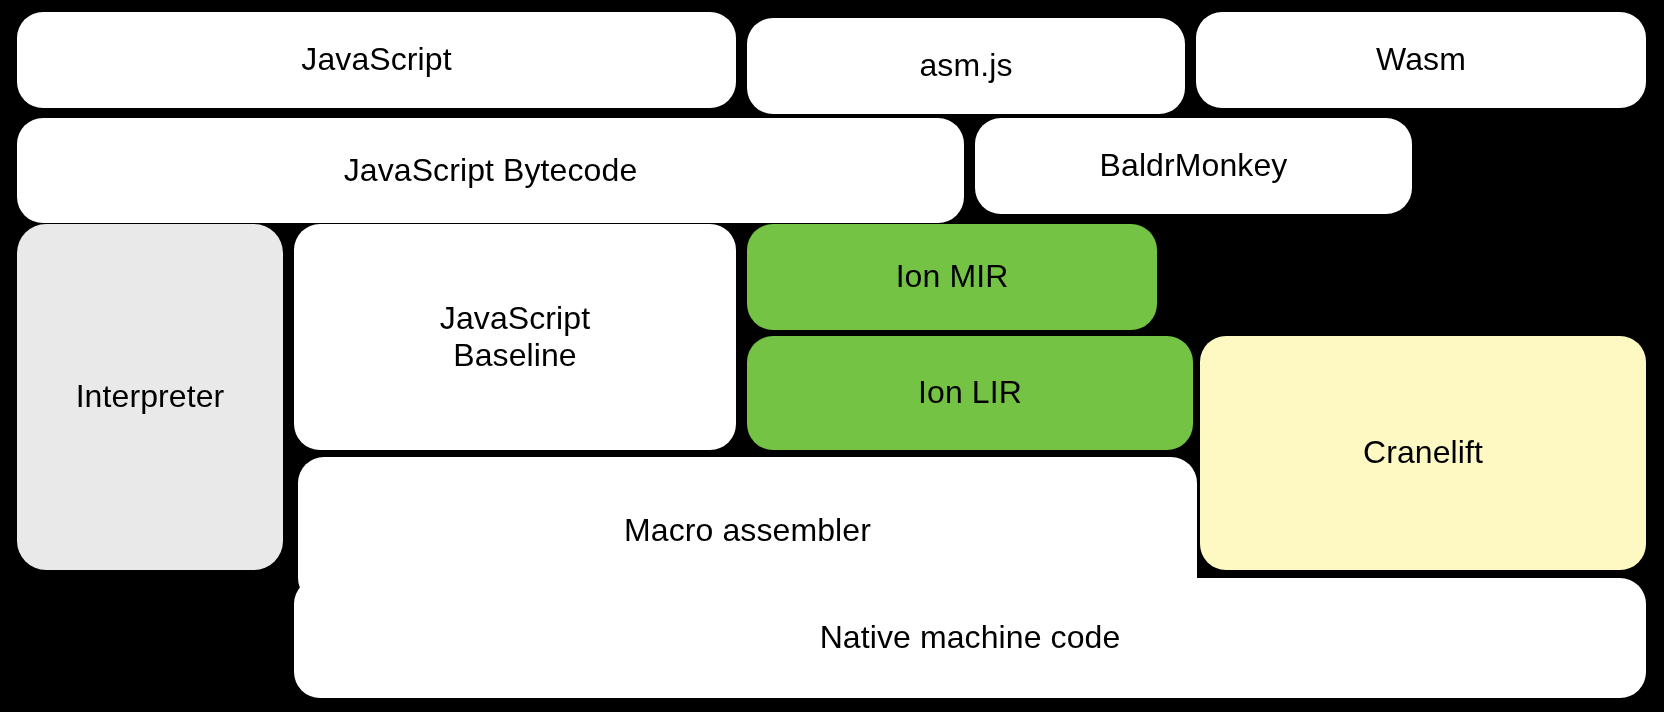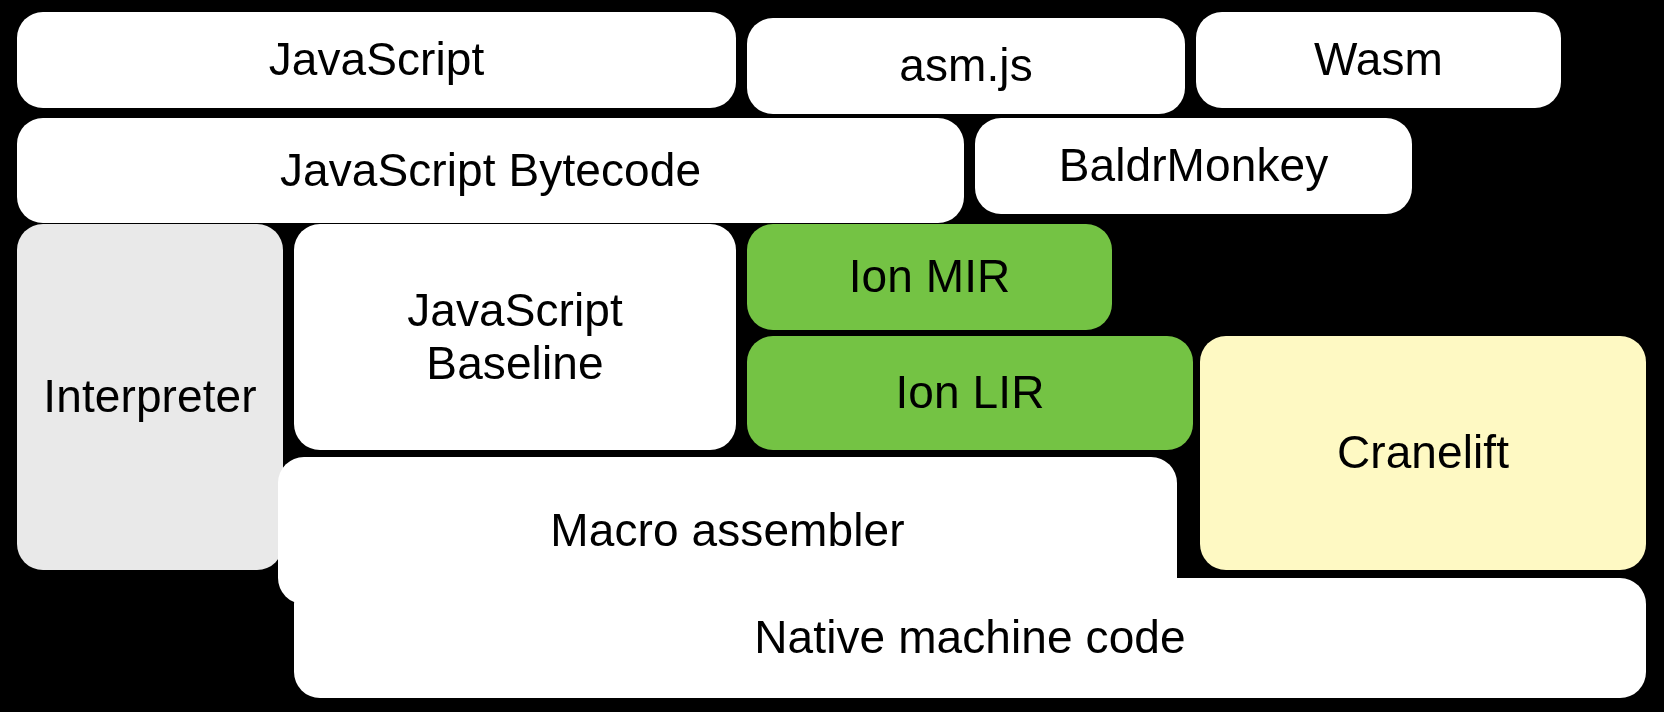--- a/index.html
+++ b/index.html
@@ -19,26 +19,26 @@
     position: absolute;
     box-sizing: border-box;
     border-radius: 26px;
     background: #ffffff;
     color: #000000;
     display: flex;
     align-items: center;
     justify-content: center;
     text-align: center;
     line-height: 1.16;
-    font-size: 46px;
+    font-size: 32px;
     font-weight: 400;
     letter-spacing: 0.1px;
     -webkit-font-smoothing: antialiased;
   }
-  .node.gray   { background: #e9e9e9; }
+  .node.gray   { background: #e9e9e9; border-radius: 29px; }
   .node.green  { background: #74c344; }
   .node.pink   { background: #fef9c3; text-align: center; }
   .node .label {
     display: block;
     white-space: pre-line;
     padding: 0 10px;
   }
 </style>
 </head>
 <body>
@@ -46,54 +46,54 @@
 <div id="stage">
 
   <div class="node" style="left:17px; top:12px; width:719px; height:96px;">
     <span class="label">JavaScript</span>
   </div>
 
   <div class="node" style="left:747px; top:12px; width:438px; height:96px;margin-top:6px;">
     <span class="label">asm.js</span>
   </div>
 
-  <div class="node" style="left:1196px; top:12px; width:365px; height:96px;">
+  <div class="node" style="left:1196px; top:12px; width:450px; height:96px;">
     <span class="label">Wasm</span>
   </div>
 
   <div class="node" style="left:17px; top:118px; width:947px; height:105px;">
     <span class="label">JavaScript Bytecode</span>
   </div>
 
   <div class="node" style="left:975px; top:118px; width:437px; height:96px;">
     <span class="label">BaldrMonkey</span>
   </div>
 
   <div class="node gray" style="left:17px; top:224px; width:266px; height:346px;">
     <span class="label">Interpreter</span>
   </div>
 
   <div class="node" style="left:294px; top:224px; width:442px; height:226px;">
     <span class="label">JavaScript
 Baseline</span>
   </div>
 
-  <div class="node green" style="left:747px; top:224px; width:365px; height:106px;justify-content:center;">
+  <div class="node green" style="left:747px; top:224px; width:410px; height:106px;justify-content:center;">
     <span class="label">Ion MIR</span>
   </div>
 
   <div class="node green" style="left:747px; top:336px; width:446px; height:114px;">
     <span class="label">Ion LIR</span>
   </div>
 
   <div class="node pink" style="left:1200px; top:336px; width:446px; height:234px;">
     <span class="label">Cranelift</span>
   </div>
 
-  <div class="node" style="left:278px; top:457px; width:899px; height:147px;">
+  <div class="node" style="left:298px; top:457px; width:899px; height:147px;">
     <span class="label">Macro assembler</span>
   </div>
 
   <div class="node" style="left:294px; top:578px; width:1352px; height:120px;">
     <span class="label">Native machine code</span>
   </div>
 
 </div>
 
 </body></html>

